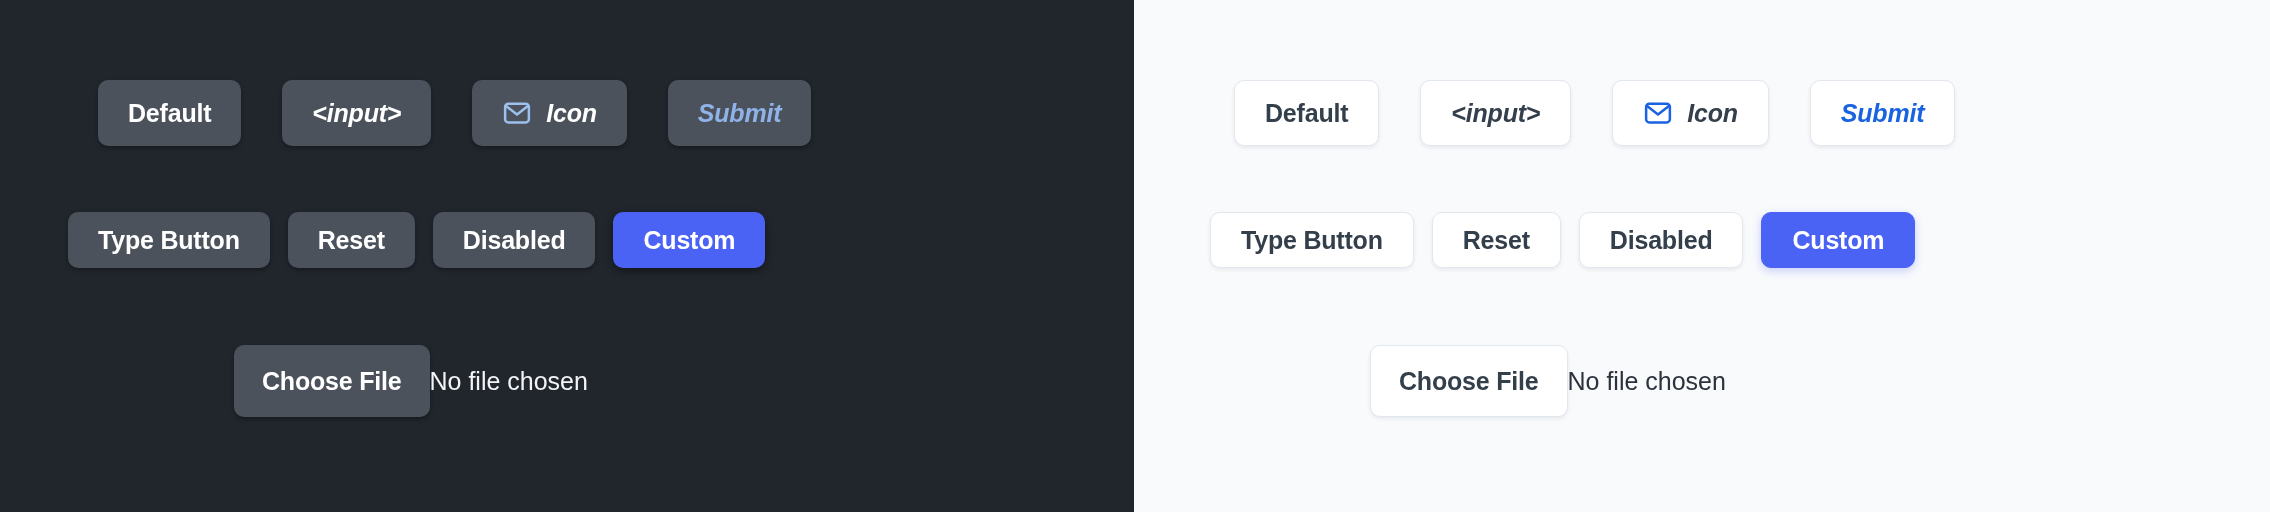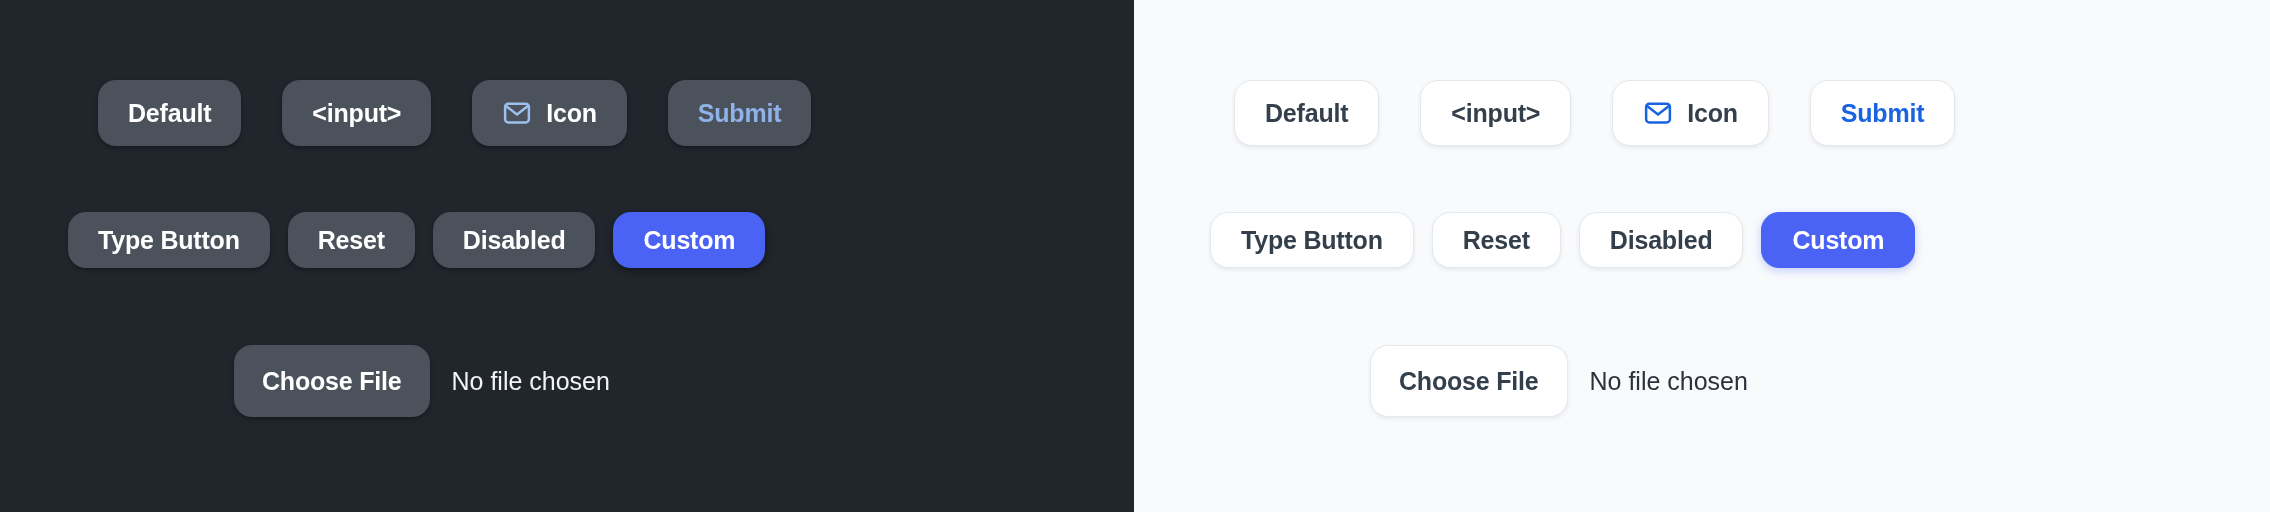--- a/index.html
+++ b/index.html
@@ -56,33 +56,33 @@
   .row-3 { top: 345px; }
 
   .panel-dark .row-1 { left: 98px; }
   .panel-dark .row-2 { left: 68px; }
   .panel-dark .row-3 { left: 234px; }
 
   .panel-light .row-1 { left: 100px; }
   .panel-light .row-2 { left: 76px; }
   .panel-light .row-3 { left: 236px; }
 
-  .gap-1 > * + * { margin-left: 41px; }
+  .gap-1 > * + * { margin-left: 41px; font-style: italic; }
   .gap-2 > * + * { margin-left: 18px; }
 
   
   .btn {
     box-sizing: border-box;
     display: inline-flex;
     align-items: center;
     justify-content: center;
     gap: 14px;
     height: 66px;
     padding: 0 30px;
-    border-radius: 18px;
+    border-radius: 10px;
     font-size: 25px;
     font-weight: bold;
     letter-spacing: -0.2px;
     white-space: nowrap;
     border: 0;
     cursor: pointer;
     user-select: none;
   }
   .btn.row2 { height: 56px; }
   .btn.tall { height: 72px; }
@@ -126,21 +126,20 @@
   }
   .mail-icon svg { width: 30px; height: 30px; display: block; }
   .panel-dark .mail-icon svg { stroke: #9dc0ee; }
   .panel-light .mail-icon svg { stroke: #1a63e0; }
 
   
   .file-wrap { display: inline-flex; align-items: center; }
   .file-label {
     font-size: 25px;
     font-weight: normal;
-    margin-left: 22px;
     white-space: nowrap;
   }
   .panel-dark .file-label { color: #f2f4f7; }
   .panel-light .file-label { color: #2b323c; }
 
   .panel-dark .btn-file { padding: 0 28px; }
   .panel-light .btn-file { padding: 0 28px; }
 </style>
 </head>
 <body>

